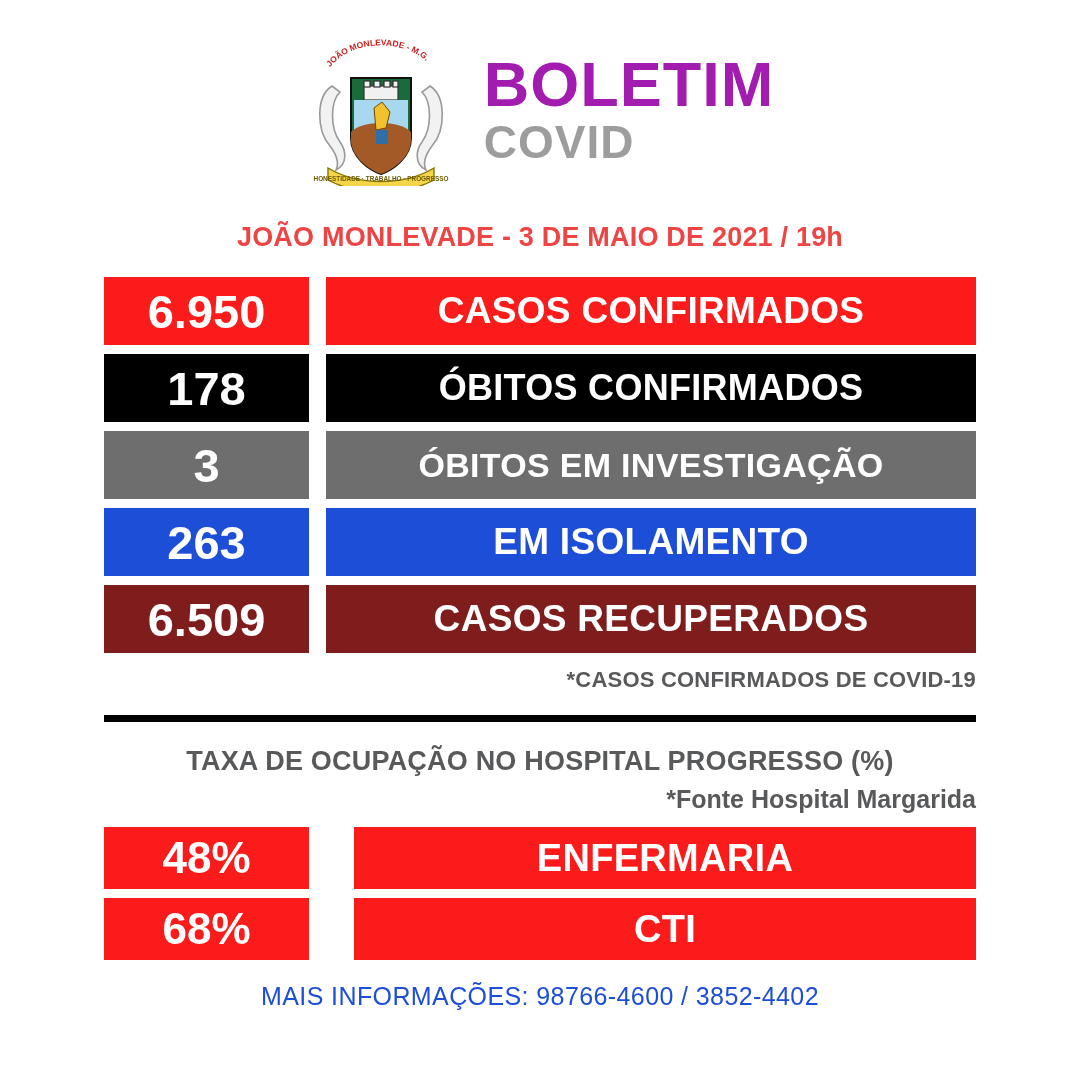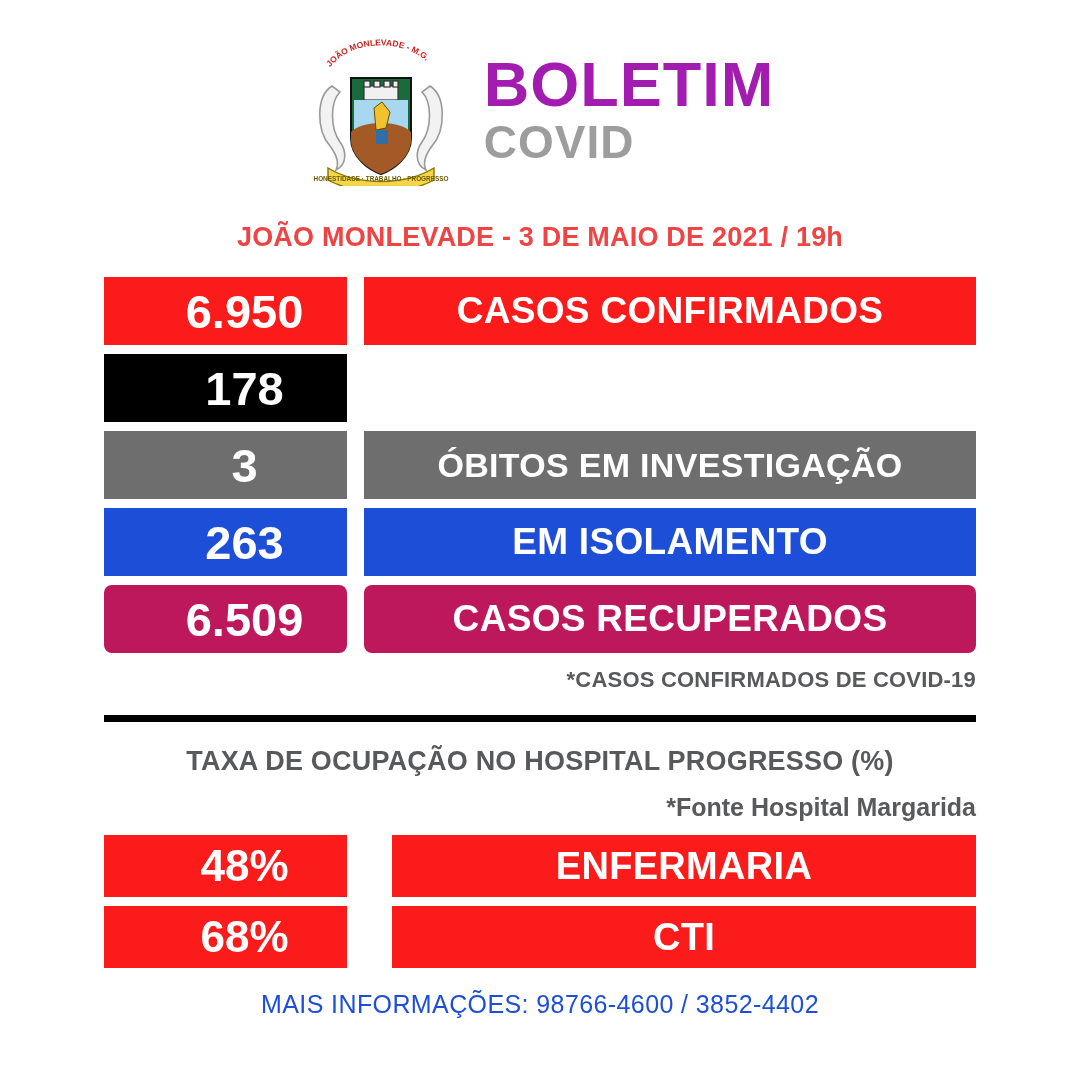--- a/index.html
+++ b/index.html
@@ -80,40 +80,39 @@
   .row .num {
     width: 205px;
     flex: 0 0 205px;
     display: flex;
     align-items: center;
     justify-content: center;
     color: #ffffff;
     font-weight: bold;
     font-size: 47px;
     letter-spacing: 0px;
-    padding-left: 38px;
   }
   .row .lbl {
     flex: 1 1 auto;
     margin-left: 17px;
     display: flex;
     align-items: center;
     justify-content: center;
     color: #ffffff;
     font-weight: bold;
     font-size: 37px;
     letter-spacing: 0.3px;
     text-align: left;
   }
 
   .c-red   { background: #fb1b1b; }
   .c-black { background: #000000; }
   .c-gray  { background: #6e6e6e; }
   .c-orange{ background: #1d4ed8; }
-  .c-green { background: #be185d; border-radius: 8px; }
+  .c-green { background: #7f1d1d; }
 
   .row.r-gray .lbl { font-size: 34px; }
   .row.r-black .lbl { font-size: 36px; }
 
   .footnote {
     padding: 0 104px;
     text-align: right;
     font-size: 22px;
     font-weight: bold;
     color: #58595b;
@@ -135,21 +134,21 @@
     color: #58595b;
     margin-top: 24px;
     letter-spacing: 0.2px;
   }
   .hosp-source {
     text-align: right;
     padding: 0 104px;
     font-size: 25px;
     font-weight: bold;
     color: #58595b;
-    margin-top: 16px;
+    margin-top: 8px;
   }
   .rows2 {
     margin-top: 13px;
     padding: 0 104px;
   }
   .rows2 .row { height: 62px; margin-bottom: 9px; gap: 28px; }
   .rows2 .row .num { font-size: 44px; }
   .rows2 .row .lbl { font-size: 38px; }
 
   .contact {
@@ -206,20 +205,21 @@
 
   <div class="dateline">JOÃO MONLEVADE -  3 DE MAIO DE 2021 / 19h</div>
 
   <div class="rows">
     <div class="row r-red">
       <div class="num c-red">6.950</div>
       <div class="lbl c-red">CASOS CONFIRMADOS</div>
     </div>
     <div class="row r-black">
       <div class="num c-black">178</div>
+      <div class="lbl c-black">ÓBITOS CONFIRMADOS</div>
     </div>
     <div class="row r-gray">
       <div class="num c-gray">3</div>
       <div class="lbl c-gray">ÓBITOS EM INVESTIGAÇÃO</div>
     </div>
     <div class="row r-orange">
       <div class="num c-orange">263</div>
       <div class="lbl c-orange">EM ISOLAMENTO</div>
     </div>
     <div class="row r-green">

